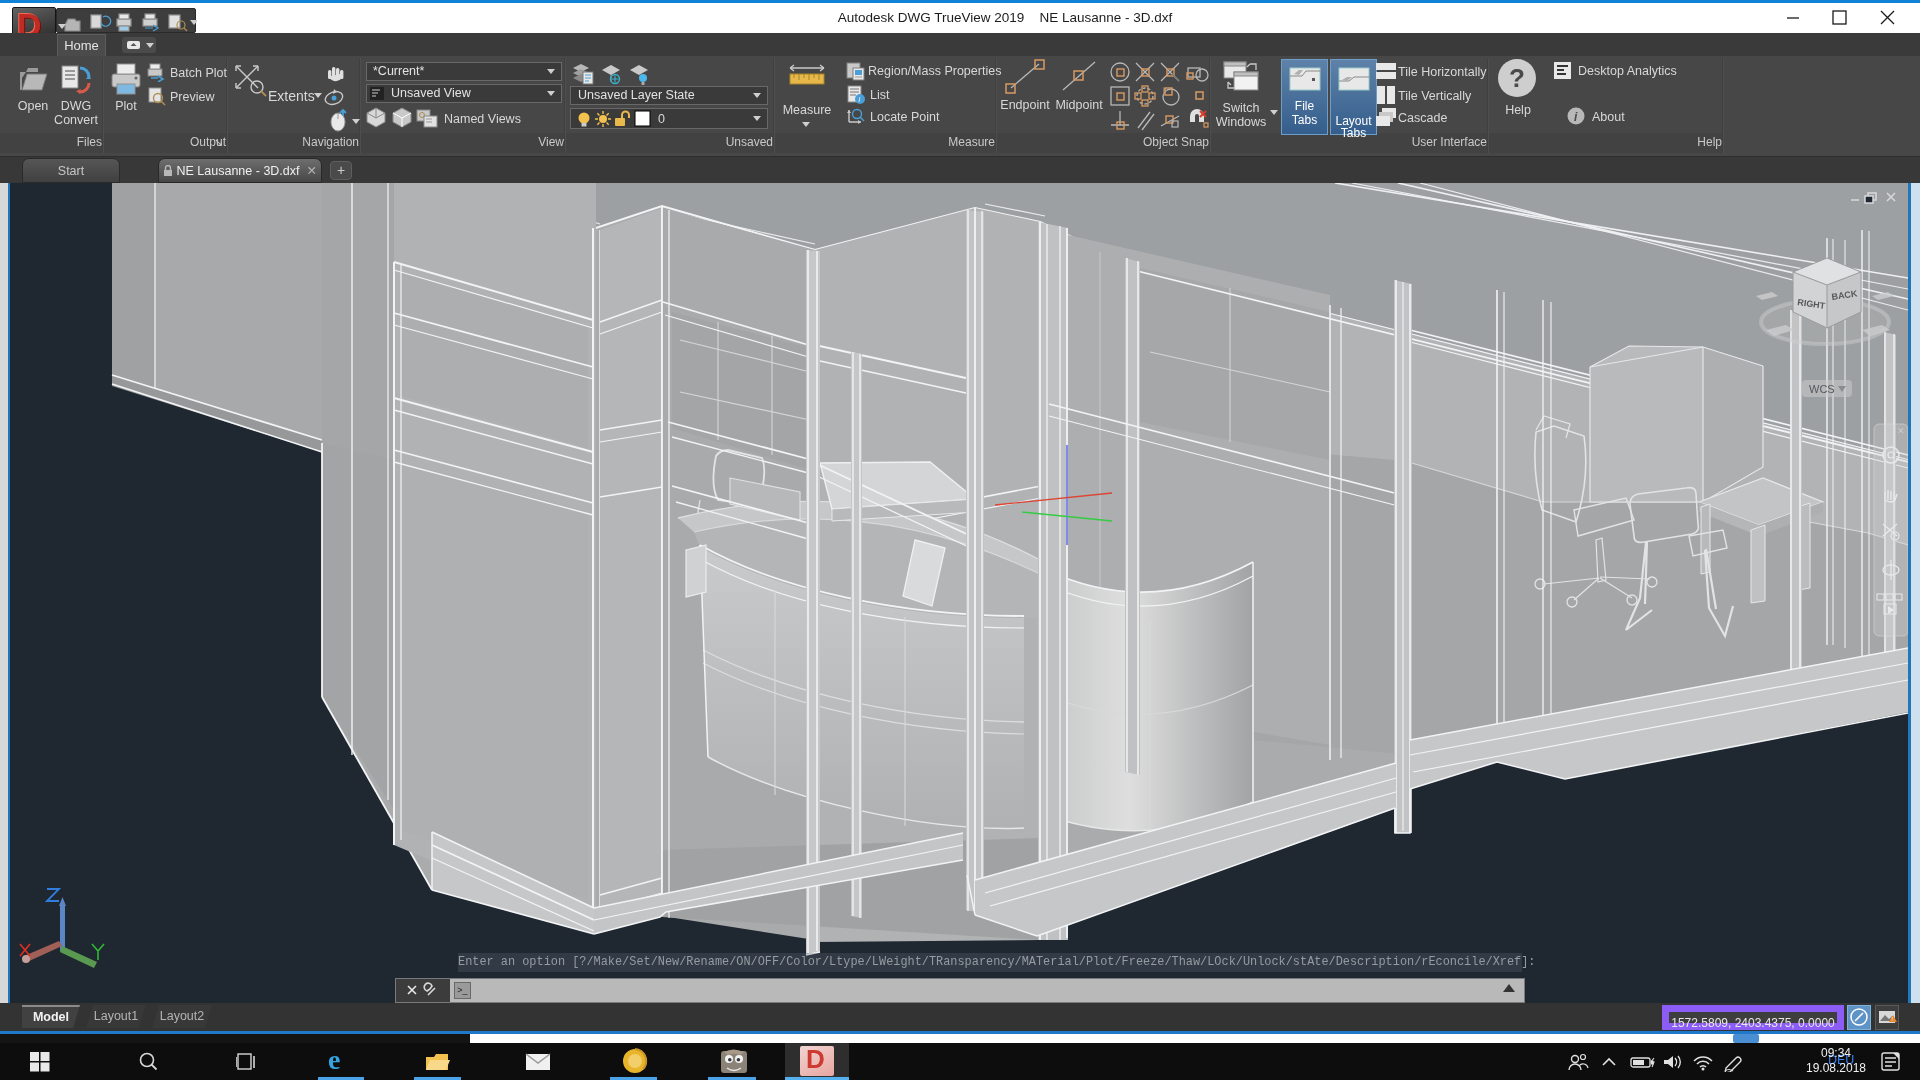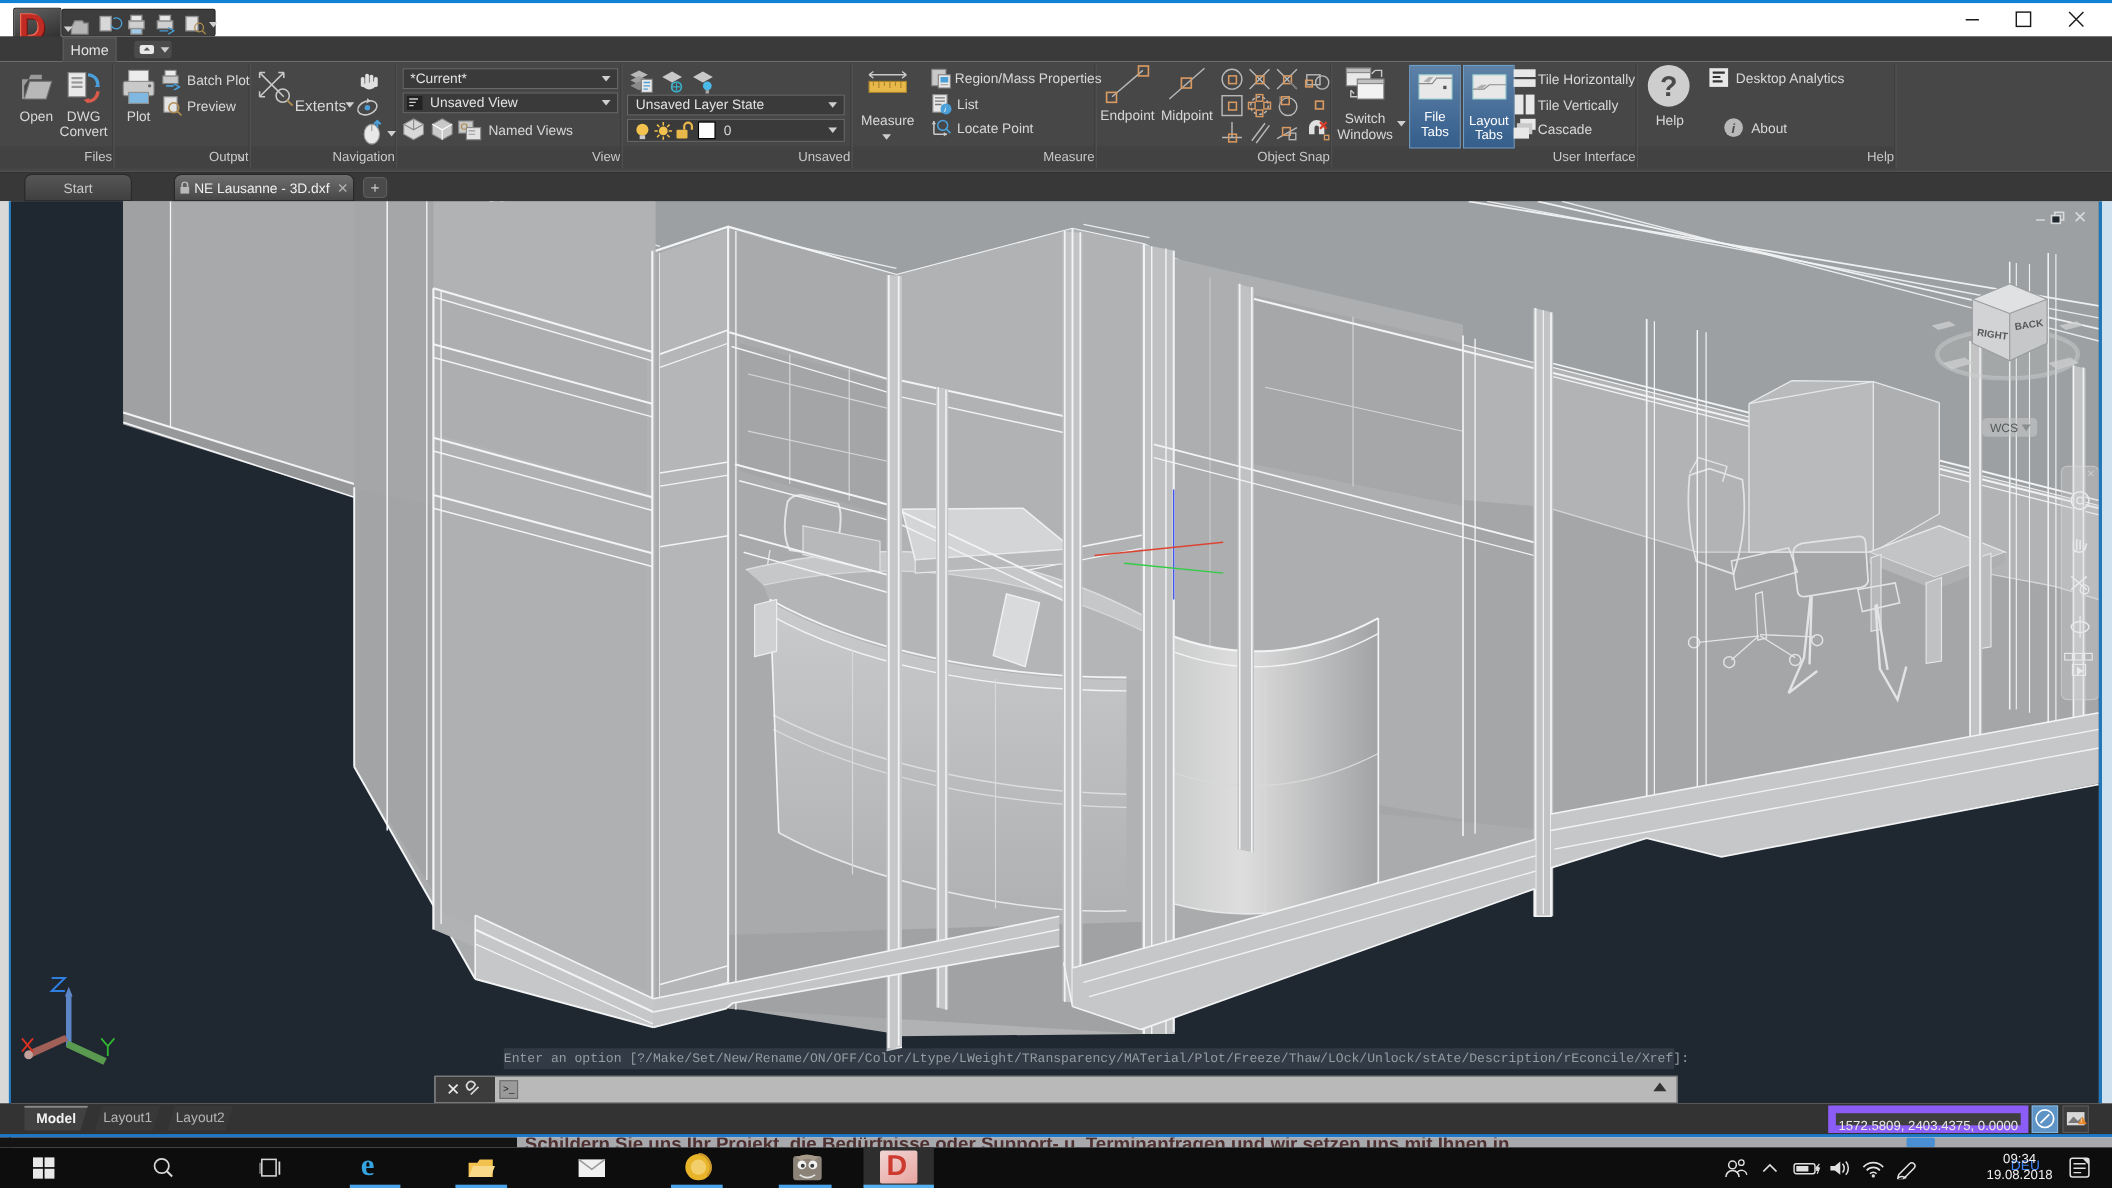--- a/index.html
+++ b/index.html
@@ -55,20 +55,21 @@
 .tbu { position:absolute; top:1077px; height:3px; background:#4aa3e8; }
 #tray-deu { left:1828px; top:1053px; font-size:12.5px; color:#3b82f6; }
 #tray-time { left:1806px; top:1046px; width:60px; font-size:12px; color:#f0f0f0; text-align:center; }
 #tray-date { left:1796px; top:1061px; width:80px; font-size:12px; color:#f0f0f0; text-align:center; }
 </style>
 </head>
 <body>
 <div id="page">
   <div class="abs" id="topline"></div>
   <div class="abs" id="titlebar"></div>
+  <div class="abs" id="title-text">Autodesk DWG TrueView 2019&nbsp;&nbsp;&nbsp;&nbsp;NE Lausanne - 3D.dxf</div>
   <div class="abs" id="qat"><svg width="140" height="25">
     <g stroke="#cfcfcf" stroke-width="1.2" fill="none">
       <path d="M8,16 l3,-6 h7 l1,2 h4 v10 h-15 z" fill="#b5b5b5" stroke="#888"></path>
       <rect x="34" y="6" width="10" height="13" fill="#d8d8d8" stroke="#999"></rect>
           <path d="M46,8 a5,5 0 1,1 -2,6" stroke="#4a9fd8"></path>
       <rect x="60" y="10" width="14" height="7" fill="#cfcfcf" stroke="#909090"></rect>
           <rect x="62" y="5" width="10" height="5" fill="#e8e8e8" stroke="#909090"></rect>
           <rect x="62" y="17" width="10" height="5" fill="#9ecbe8" stroke="#909090"></rect>
       <rect x="86" y="10" width="14" height="7" fill="#cfcfcf" stroke="#909090"></rect>
           <rect x="88" y="5" width="10" height="5" fill="#e8e8e8" stroke="#909090"></rect>
@@ -351,21 +352,21 @@
 <div class="bluebtn" style="left:1281px"><svg width="34" height="30" style="margin-top:4px">
         <rect x="2" y="4" width="30" height="22" fill="#e8e8e8" stroke="#9cc"></rect>
         <path d="M2,12 h12 l4,-5 h14" stroke="#8a8a8a" fill="none"></path>
         <path d="M6,10 l5,-4 h4 l-4,5 z" fill="#b0b0b0"></path>
         <rect x="24" y="14" width="3" height="3" fill="#555"></rect>
       </svg><div style="margin-top:2px">File Tabs</div></div>
 <div class="bluebtn" style="left:1330px"><svg width="34" height="30" style="margin-top:4px">
         <rect x="2" y="4" width="30" height="22" fill="#e8e8e8" stroke="#9cc"></rect>
         <path d="M2,17 h10 l5,-4 h15" stroke="#8a8a8a" fill="none"></path>
         <path d="M5,16 l5,-3 h5 l-5,4 z" fill="#b0b0b0"></path>
-      </svg><div style="margin-top:7px;line-height:12px">Layout<br>Tabs</div></div>
+      </svg><div style="margin-top:18px;line-height:12px">Layout<br>Tabs</div></div>
 <svg class="abs" style="left:1374px;top:60px" width="24" height="22">
       <rect x="2" y="3" width="20" height="7" fill="#e8e8e8"></rect>
       <rect x="2" y="12" width="20" height="7" fill="#e8e8e8"></rect>
     </svg>
 <div class="lbl" style="left:1398px;top:65px;font-size:12.5px">Tile Horizontally</div>
 <svg class="abs" style="left:1374px;top:84px" width="24" height="22">
       <rect x="3" y="2" width="8" height="18" fill="#e8e8e8"></rect>
       <rect x="13" y="2" width="8" height="18" fill="#e8e8e8"></rect>
     </svg>
 <div class="lbl" style="left:1398px;top:89px;font-size:12.5px">Tile Vertically</div>
@@ -678,23 +679,20 @@
         <circle cx="11" cy="11" r="8" fill="none" stroke="#fff" stroke-width="1.5"></circle>
         <path d="M7,15 l8,-8" stroke="#fff" stroke-width="1.5"></path>
       </svg></div>
   <div class="abs" id="statbtn2"><svg width="22" height="23">
         <rect x="3" y="5" width="16" height="12" fill="#d8d8d8"></rect>
         <path d="M4,15 l5,-6 4,4 3,-3 2,2 v3 z" fill="#777"></path>
         <path d="M13,16 l4,-7 4,7 z" fill="#e8862a"></path>
         <text x="15.2" y="15" font-size="6" fill="#fff">!</text>
       </svg></div>
   <div class="abs" id="bstrip-d"></div>
-  <div class="abs" id="bstrip">
-      <div id="bstrip-text">Schildern Sie uns Ihr Projekt, die Bedürfnisse oder Support- u. Terminanfragen und wir setzen uns mit Ihnen in</div>
-    </div>
   <svg class="abs" style="left:1733px;top:1034px" width="34" height="9">
       <rect x="0" y="0" width="26" height="9" rx="2" fill="#4a8fd4"></rect>
     </svg>
   <div class="abs" id="taskbar"></div>
   <svg class="abs" style="left:30px;top:1052px" width="20" height="20">
       <g fill="#e8e8e8">
         <rect x="0" y="0" width="9" height="9"></rect>
         <rect x="10.5" y="0" width="9" height="9"></rect>
         <rect x="0" y="10.5" width="9" height="9"></rect>
         <rect x="10.5" y="10.5" width="9" height="9"></rect>

